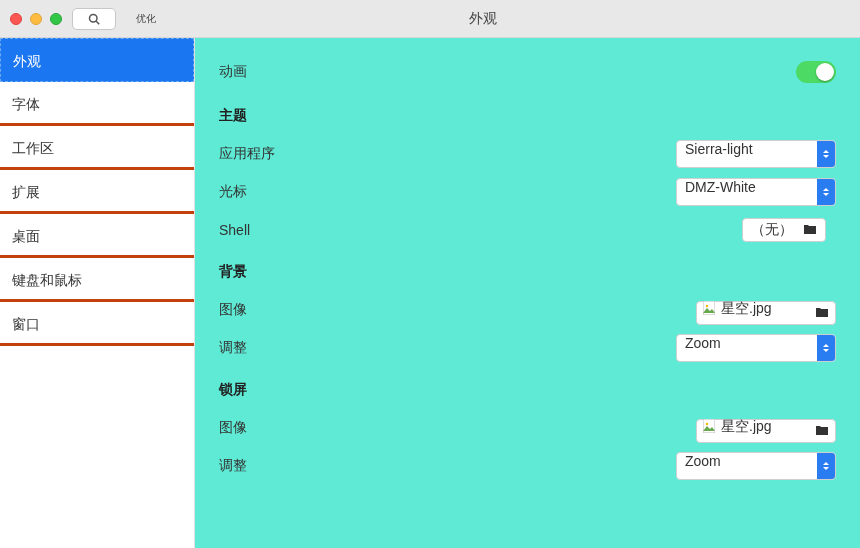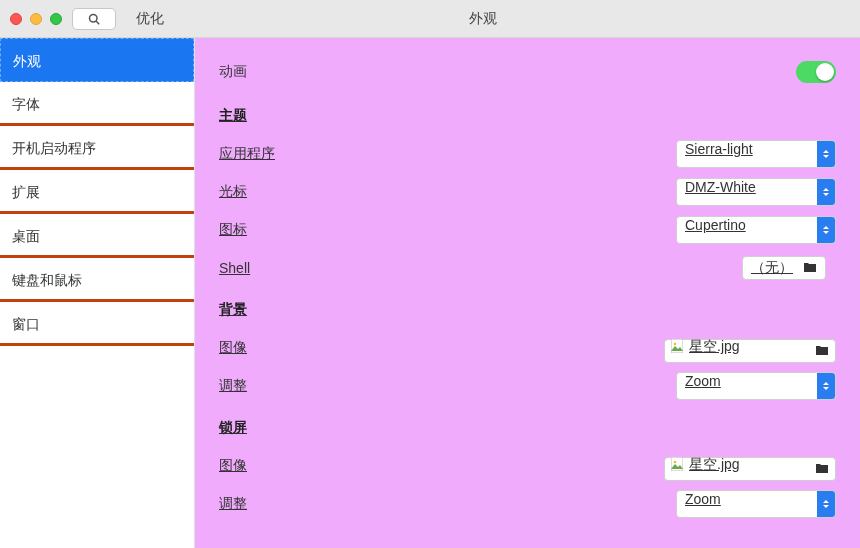--- a/index.html
+++ b/index.html
@@ -6,45 +6,45 @@
   html, body { width: 860px; height: 548px; font-family: -apple-system, "Helvetica Neue", Arial, sans-serif; font-size: 14px; color: #333; background: #fff; overflow: hidden; }
   .window { width: 860px; height: 548px; display: flex; flex-direction: column; }
   .titlebar { height: 38px; background: #e8e8e8; border-bottom: 1px solid #d6d6d6; display: flex; align-items: center; padding: 0 10px; }
   .traffic { display: flex; gap: 8px; align-items: center; }
   .dot { width: 12px; height: 12px; border-radius: 50%; }
   .dot.red { background: #fc5753; border: 1px solid #e24340; }
   .dot.yellow { background: #fdbc40; border: 1px solid #e0a53a; }
   .dot.green { background: #33c748; border: 1px solid #2aa63b; }
   .search-btn { margin-left: 10px; width: 44px; height: 22px; border: 1px solid #c7c7c7; border-radius: 5px; background: #fff; display: flex; align-items: center; justify-content: center; }
   .search-btn svg { width: 12px; height: 12px; stroke: #555; fill: none; stroke-width: 2; }
-  .titlebar-left { position: absolute; left: 136px; font-size: 14px; color: #444; }
+  .titlebar-left { position: absolute; left: 136px; font-size: 10px; color: #444; }
   .titlebar-center { flex: 1; text-align: center; font-size: 14px; color: #444; }
   .body { flex: 1; display: flex; overflow: hidden; }
   .sidebar { width: 195px; background: #fff; border-right: 1px solid #e0e0e0; }
   .sidebar-item { height: 44px; line-height: 44px; padding: 0 12px; border-bottom: 3px solid #c2410c; cursor: pointer; }
   .sidebar-item.selected { background: #1a76f1; color: #fff; border: 1px dashed #6faaf3; }
-  .content { flex: 1; background: #f0abfc; padding: 18px 24px 0 24px; overflow: auto; }
+  .content { flex: 1; background: #5eead4; padding: 18px 24px 0 24px; overflow: auto; }
   .row { display: flex; align-items: center; min-height: 32px; margin-bottom: 0; }
   .row.first { margin-bottom: 12px; }
   .section { font-weight: 600; color: #222; margin-top: 6px; margin-bottom: 6px; }
   .label { width: 90px; color: #333; }
   .spacer { flex: 1; }
   .dropdown { position: relative; width: 160px; height: 28px; border: 1px solid #cfcfcf; border-radius: 4px; display: flex; padding: 0 22px 0 8px; background: #fff; }
   .dropdown .arrow { position: absolute; right: 0; top: 0; width: 18px; height: 100%; background: #2a7df0; border-top-right-radius: 3px; border-bottom-right-radius: 3px; display: flex; flex-direction: column; align-items: center; justify-content: center; }
   .dropdown .arrow::before { content: ""; width: 0; height: 0; border-left: 3px solid transparent; border-right: 3px solid transparent; border-bottom: 3px solid #fff; margin-bottom: 1px; }
   .dropdown .arrow::after { content: ""; width: 0; height: 0; border-left: 3px solid transparent; border-right: 3px solid transparent; border-top: 3px solid #fff; margin-top: 1px; }
-  .filebox { position: relative; width: 172px; height: 24px; border: 1px solid #cfcfcf; border-radius: 4px; display: flex; align-items: center; padding: 0 24px 8px 6px; background: #fff; gap: 6px; margin-top: 6px; }
+  .filebox { position: relative; width: 140px; height: 24px; border: 1px solid #cfcfcf; border-radius: 4px; display: flex; align-items: center; padding: 0 24px 8px 6px; background: #fff; gap: 6px; margin-top: 6px; }
   .filebox .folder { position: absolute; right: 6px; top: 50%; transform: translateY(-50%); }
   .folder svg { width: 14px; height: 12px; fill: #333; }
   .fileicon svg { width: 12px; height: 14px; }
   .shell-file { width: 84px; height: 24px; border: 1px solid #cfcfcf; border-radius: 4px; display: flex; align-items: center; justify-content: center; gap: 10px; background: #fff; margin-right: 10px; padding: 0 6px; }
   .indent-row { margin-bottom: 6px; }
   .toggle { width: 40px; height: 22px; background: #4cd964; border-radius: 11px; position: relative; }
   .toggle::after { content: ""; position: absolute; right: 2px; top: 2px; width: 18px; height: 18px; background: #fff; border-radius: 50%; box-shadow: 0 1px 2px rgba(0,0,0,0.3); }
-  .sec-block { margin-bottom: 10px; text-decoration: underline; }
+  .sec-block { margin-bottom: 10px; }
 </style>
 </head>
 <body>
 
 <div class="window">
   <div class="titlebar">
     <div class="traffic">
       <div class="dot red"></div>
       <div class="dot yellow"></div>
       <div class="dot green"></div>
@@ -56,21 +56,21 @@
         </svg>
     </div>
     <div class="titlebar-left">优化</div>
     <div class="titlebar-center">外观</div>
   </div>
 
   <div class="body">
     <div class="sidebar">
       <div class="sidebar-item selected"><span>外观</span></div>
       <div class="sidebar-item"><span>字体</span></div>
-      <div class="sidebar-item"><span>开机启动程序</span></div>
+      <div class="sidebar-item"><span>工作区</span></div>
       <div class="sidebar-item"><span>扩展</span></div>
       <div class="sidebar-item"><span>桌面</span></div>
       <div class="sidebar-item"><span>键盘和鼠标</span></div>
       <div class="sidebar-item"><span>窗口</span></div>
     </div>
 
     <div class="content">
 
       <div class="row first">
         <div class="label">动画</div>
@@ -92,28 +92,20 @@
 
         <div class="row indent-row">
           <div class="label">光标</div>
           <div class="spacer"></div>
           <div class="dropdown">
             <span>DMZ-White</span>
             <span class="arrow"></span>
           </div>
         </div>
 
-        <div class="row indent-row">
-          <div class="label">图标</div>
-          <div class="spacer"></div>
-          <div class="dropdown">
-            <span>Cupertino</span>
-            <span class="arrow"></span>
-          </div>
-        </div>
 
         <div class="row indent-row" style="margin-top:6px">
           <div class="label">Shell</div>
           <div class="spacer"></div>
           <div class="shell-file">
             <span>（无）</span>
             <span class="folder"><svg viewBox="0 0 14 12">
                   <path d="M1 2h4l1 1h7v8H1z"></path>
                 </svg></span>
           </div>

